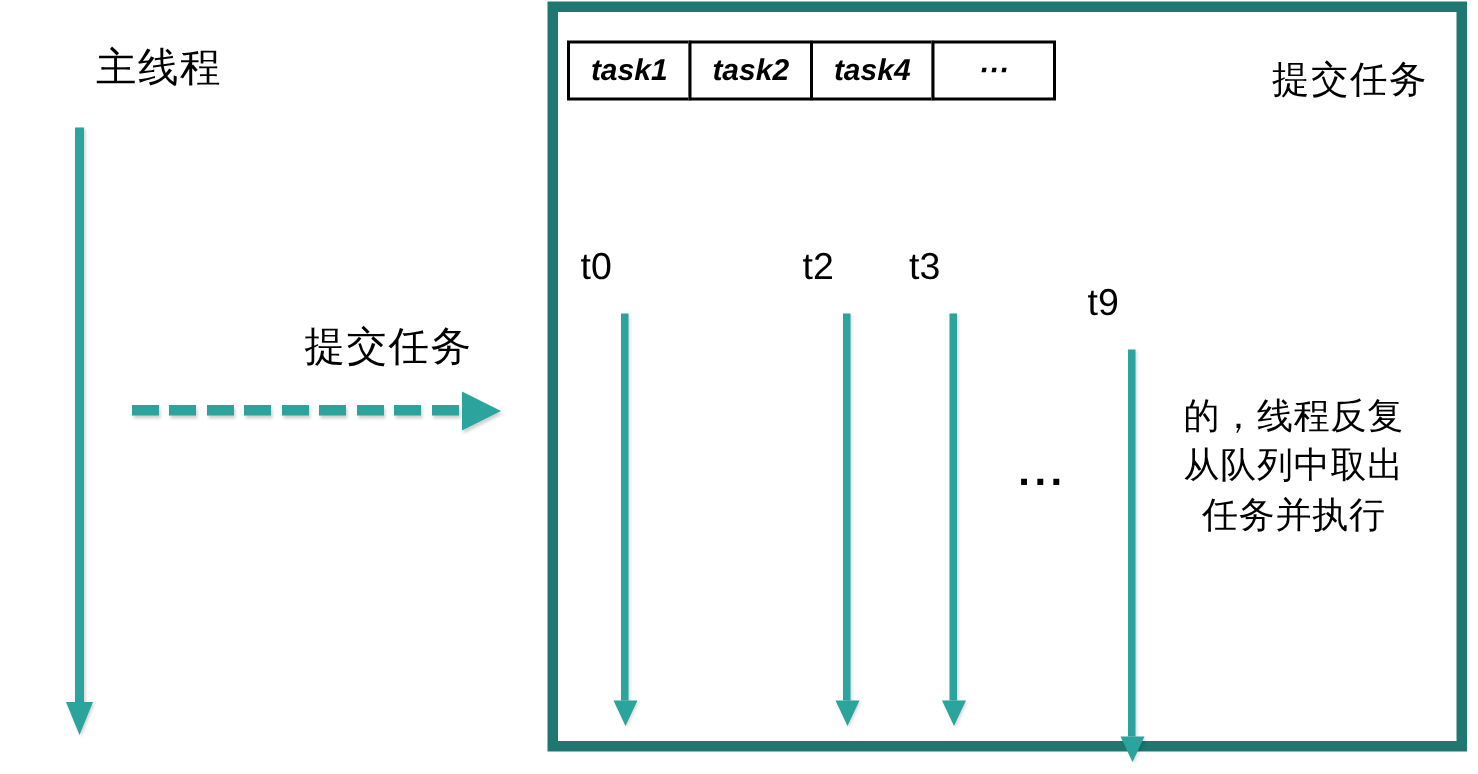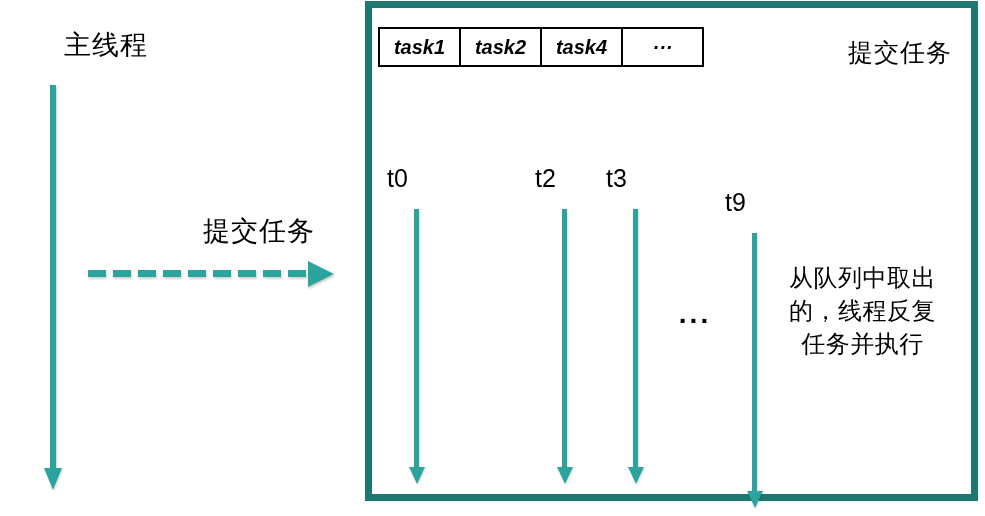--- a/index.html
+++ b/index.html
@@ -165,19 +165,19 @@
     </div>
     <div class="thread-col col-t9">
       <div class="thread-label">t9</div>
       <div class="thread-line"></div>
       <div class="thread-head"></div>
     </div>
 
     <div class="threads-ellipsis">...</div>
 
     <div class="pool-note">
+      <div>的，线程反复</div>
       <div>从队列中取出</div>
-      <div>的，线程反复</div>
       <div>任务并执行</div>
     </div>
 
   </div>
 </div>
 
 </body></html>

